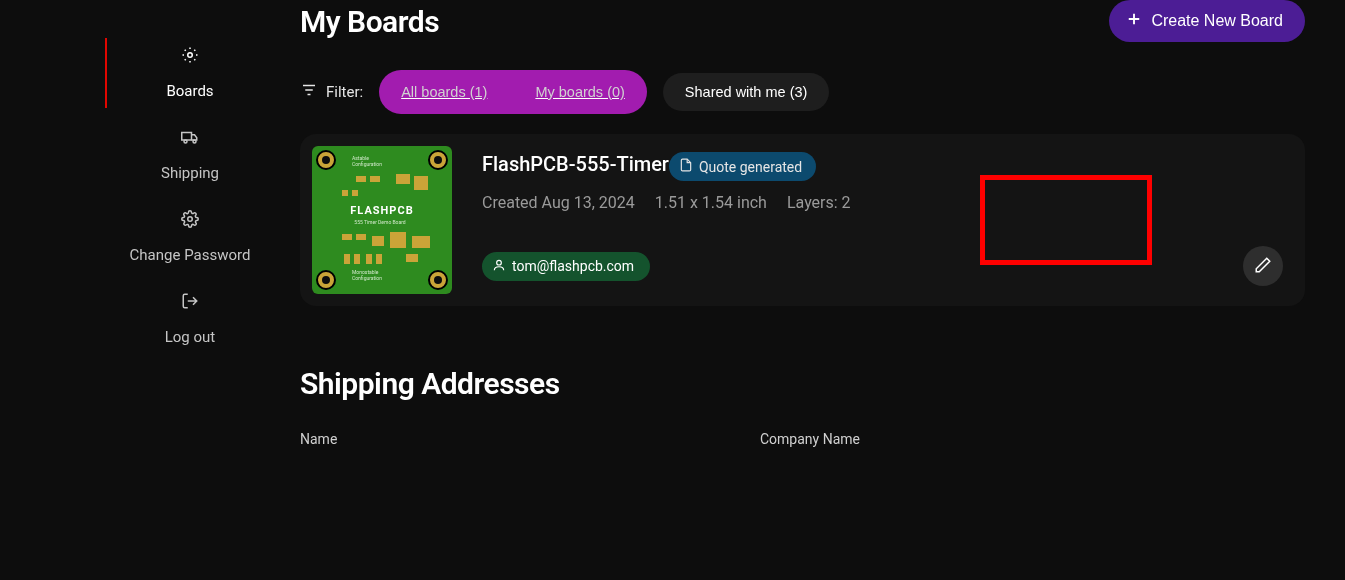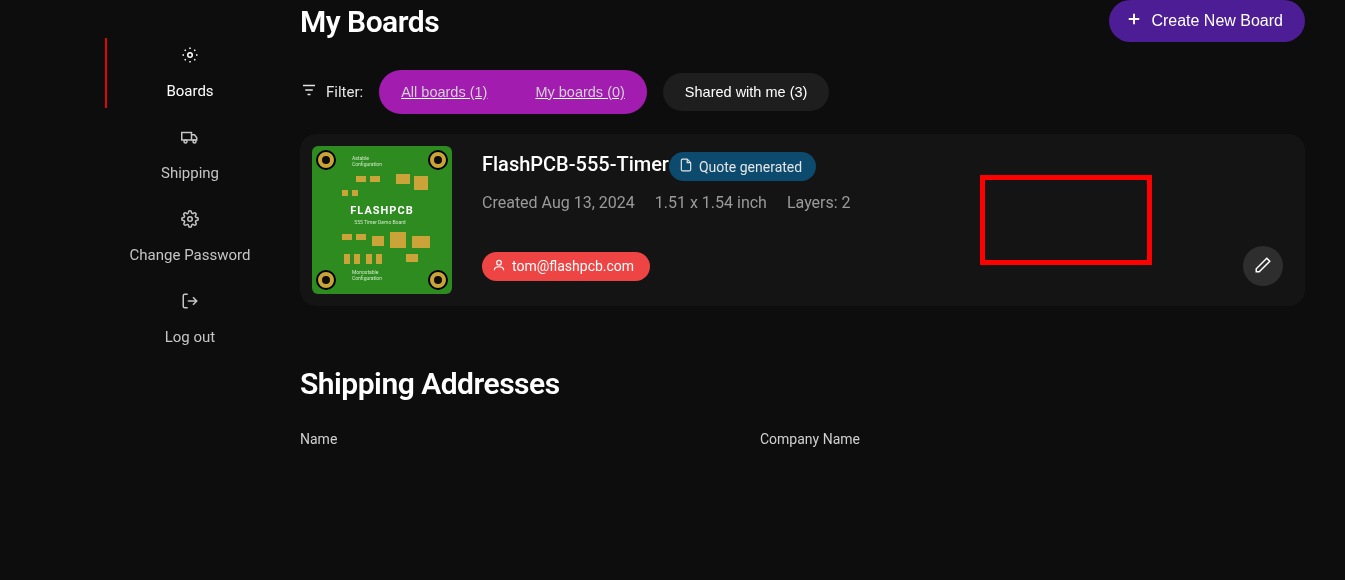--- a/index.html
+++ b/index.html
@@ -155,21 +155,21 @@
       padding:6px 14px 6px 10px;
       font-size:14px;
       display:flex;
       align-items:center;
       gap:6px;
     }
     .badge-gray svg { width:14px; height:14px; }
     .meta-row { display:flex; gap:20px; color:#9a9a9a; font-size:16px; margin-top:12px; }
     .foot-row { display:flex; justify-content:space-between; align-items:center; margin-top:34px; }
     .chip-red {
-      background:#ef4444;
+      background:#14532d;
       color:#fff;
       border-radius:16px;
       padding:6px 16px 6px 10px;
       font-size:14px;
       display:flex;
       align-items:center;
       gap:6px;
     }
     .chip-red svg { width:14px; height:14px; }
     .icon-btn {

